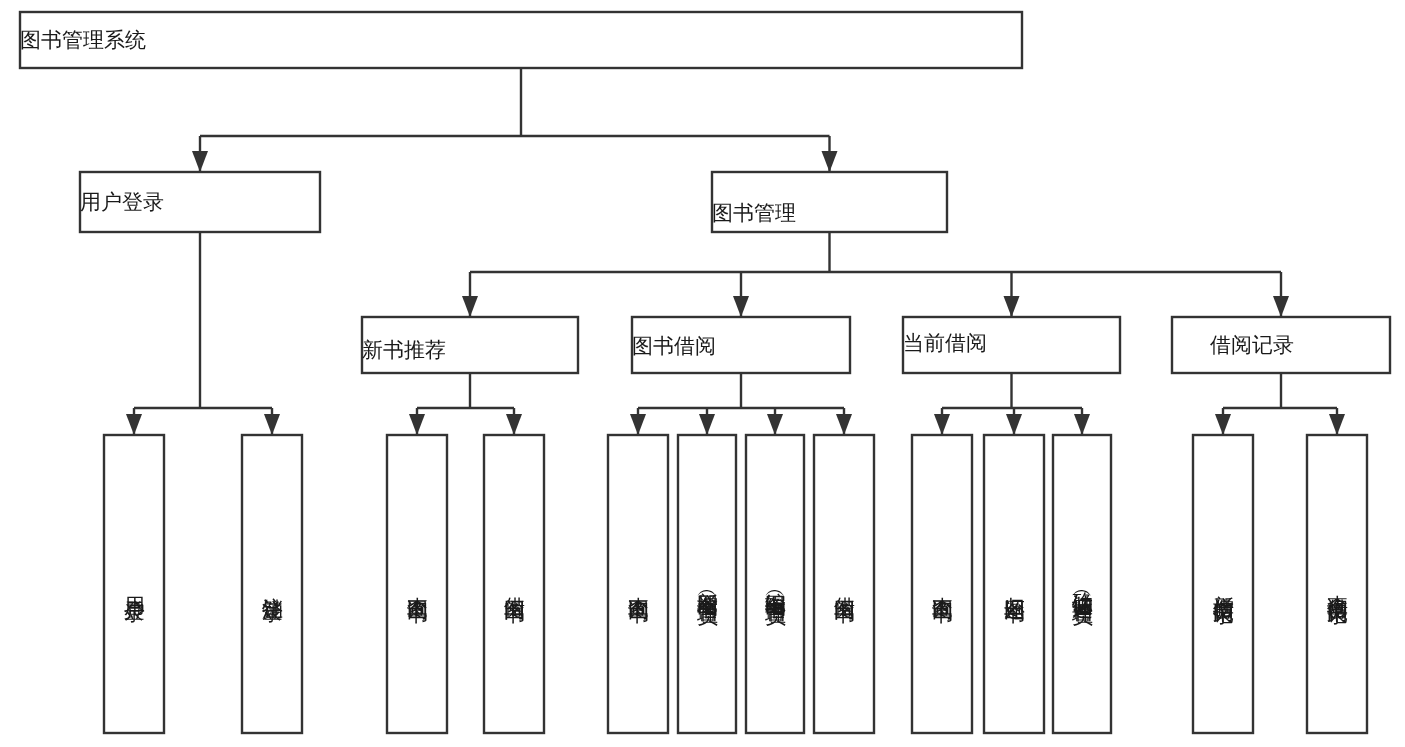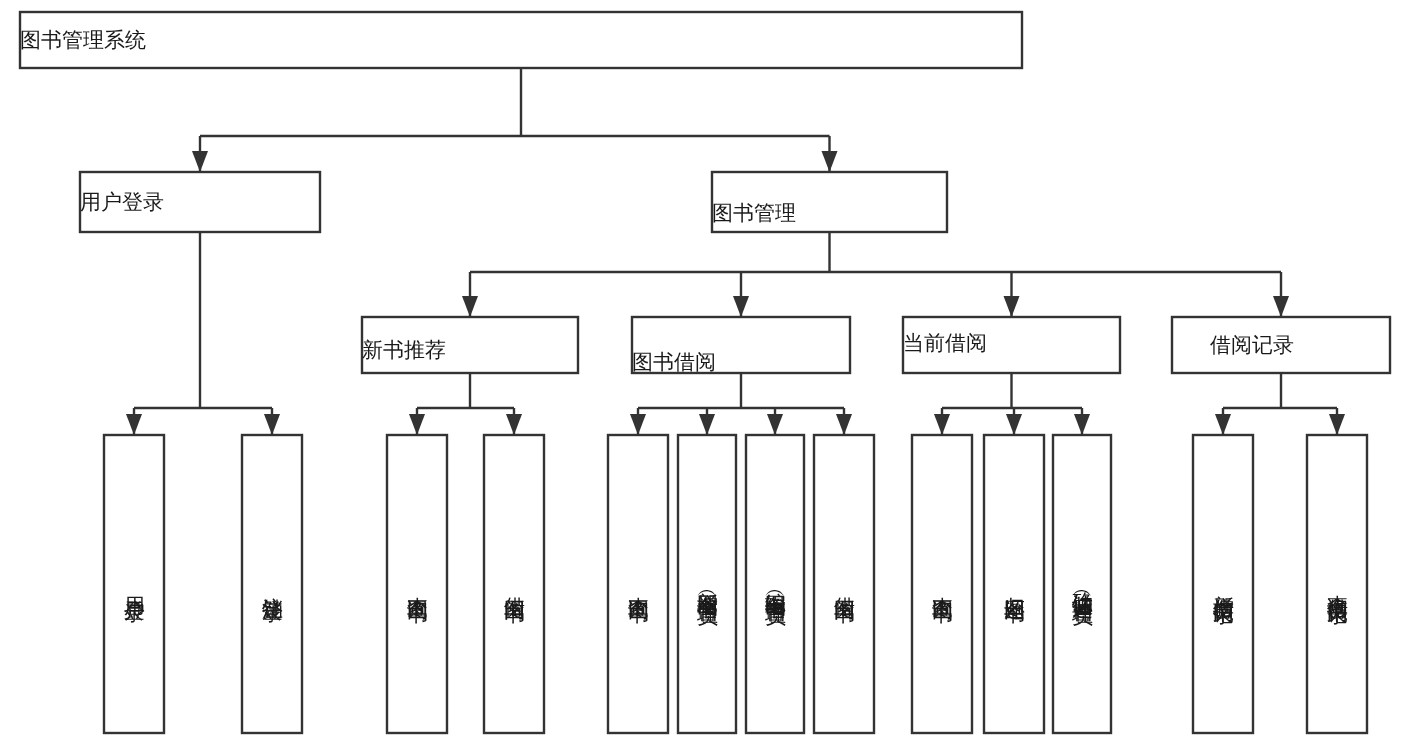--- a/index.html
+++ b/index.html
@@ -172,21 +172,21 @@
       </div>
       <div class="hlabel-wrap" style="left: 80px; top: 172px; width: 240px; height: 60px;">
         <span class="hlabel-text">用户登录</span>
       </div>
       <div class="hlabel-wrap" style="left: 712px; top: 172px; width: 235px; height: 60px; margin-top: 11px;">
         <span class="hlabel-text">图书管理</span>
       </div>
       <div class="hlabel-wrap" style="left: 362px; top: 317px; width: 216px; height: 65px;">
         <span class="hlabel-text">新书推荐</span>
       </div>
-      <div class="hlabel-wrap" style="left: 632px; top: 334px; width: 182px; height: 56px;">
+      <div class="hlabel-wrap" style="left: 632px; top: 318px; width: 182px; height: 56px;">
         <span class="hlabel-text">图书借阅</span>
       </div>
       <div class="hlabel-wrap" style="left: 903px; top: 317px; width: 217px; height: 52px;">
         <span class="hlabel-text">当前借阅</span>
       </div>
       <div class="hlabel-wrap" style="left: 1172px; top: 317px; width: 218px; height: 56px; padding-left: 38px;">
         <span class="hlabel-text">借阅记录</span>
       </div>
       <div class="vlabel-wrap" style="left: 104px; top: 435px; width: 60px; height: 298px;">
         <span class="vlabel-text">用户登录</span>

